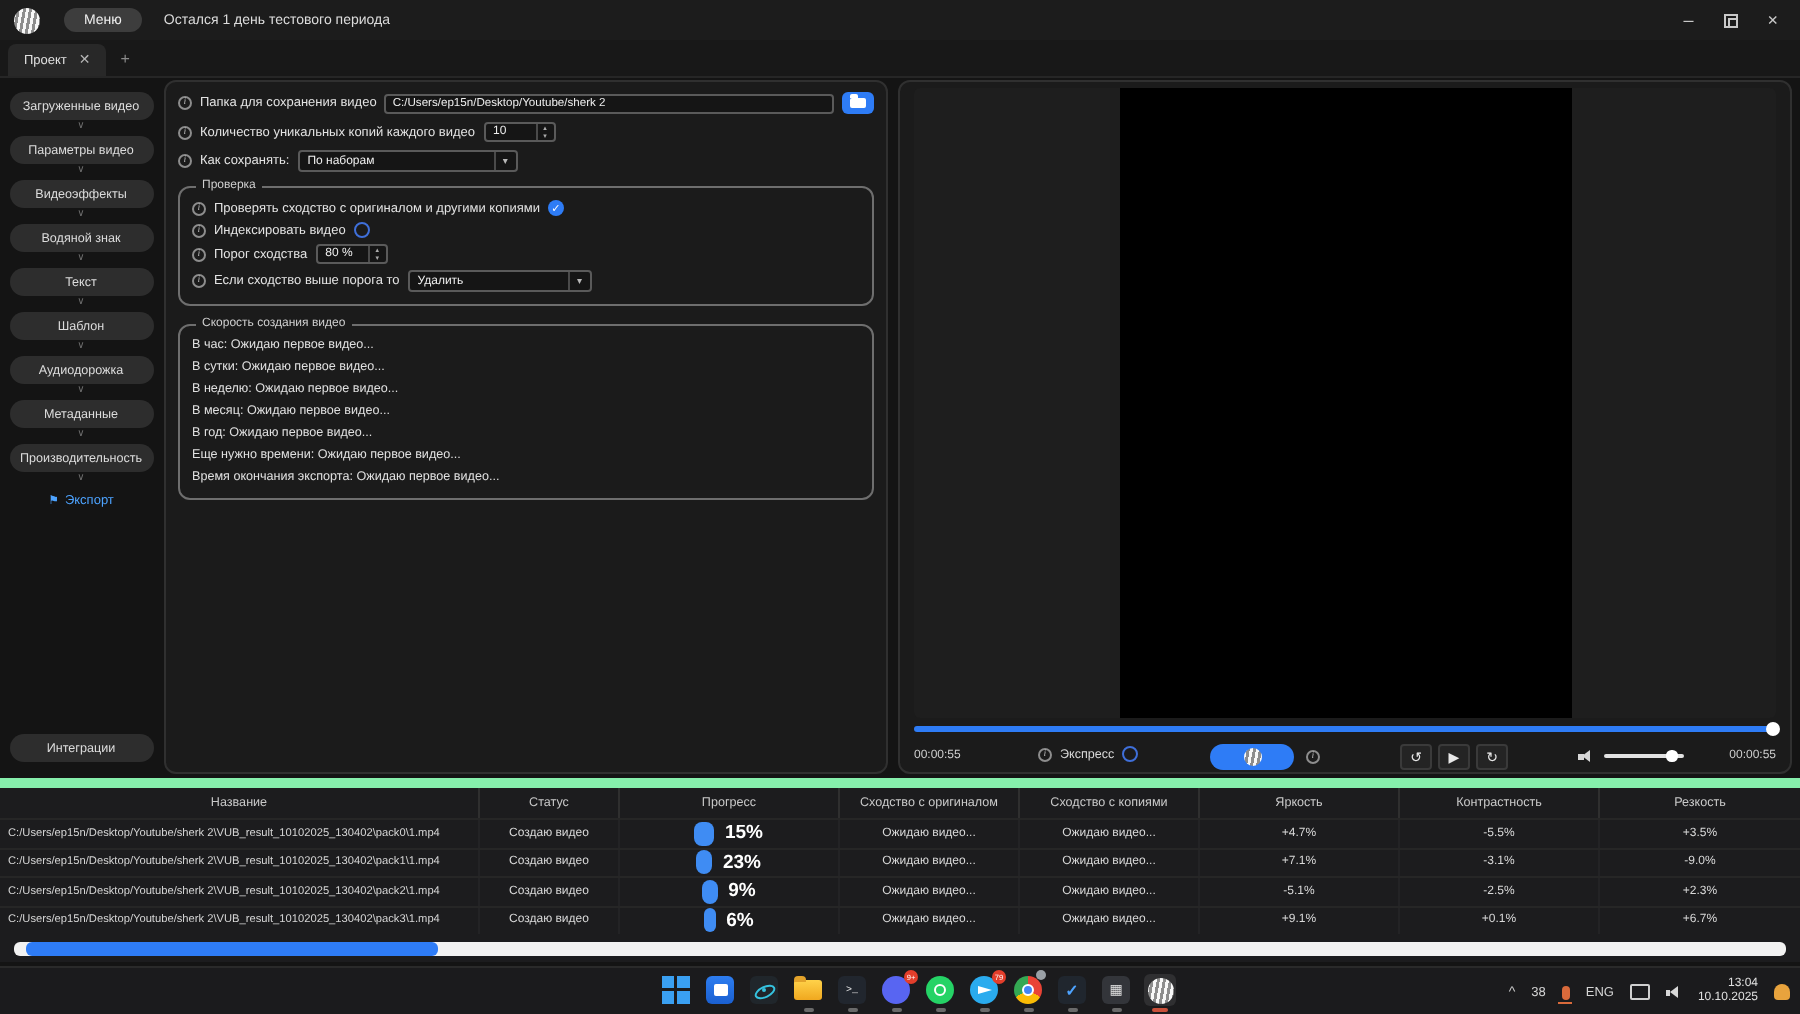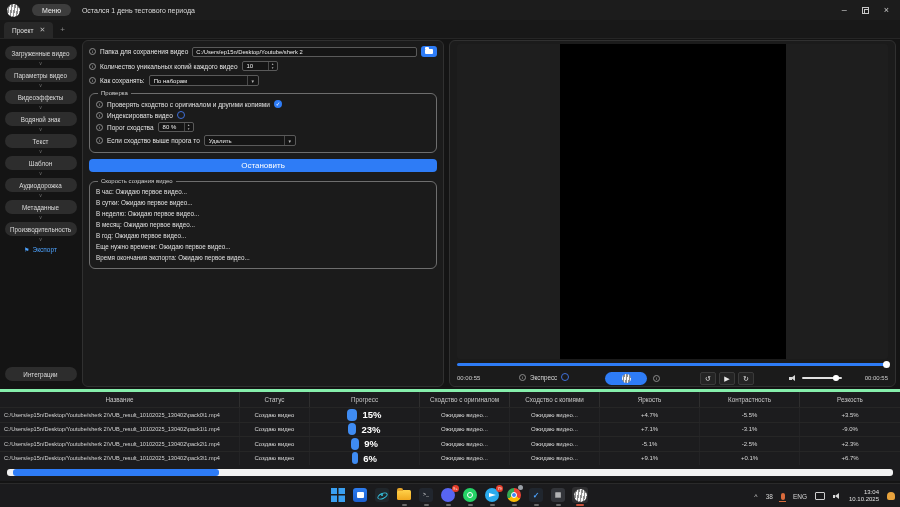--- a/index.html
+++ b/index.html
@@ -73,21 +73,21 @@
   .transport { position:absolute; left:243px; top:2px; display:flex; gap:3px; }
   .tbtn { width:16px; height:13px; background:#242424; border:1px solid #3a3a3a; border-radius:2px; color:#e8e8e8; font-size:7px; display:flex; align-items:center; justify-content:center; }
   .volume { position:absolute; left:332px; top:4px; display:flex; align-items:center; gap:5px; }
   .spk { position:relative; width:8px; height:8px; }
   .spk:before { content:''; position:absolute; left:0; top:2.5px; width:2.5px; height:3px; background:#d8d8d8; }
   .spk:after { content:''; position:absolute; left:2px; top:0.5px; border-right:4.5px solid #d8d8d8; border-top:3.5px solid transparent; border-bottom:3.5px solid transparent; }
   .vol-track { position:relative; width:40px; height:1.5px; background:#e2e2e2; border-radius:1px; }
   .vol-handle { position:absolute; left:78%; top:-2px; width:5.5px; height:5.5px; background:#fff; border-radius:50%; }
 
   
-  .jobs { position:absolute; left:0; top:389px; width:900px; height:92px; background:#1c1c1e; border-top:3px solid #86efac; }
+  .jobs { position:absolute; left:0; top:389px; width:900px; height:92px; background:#1c1c1e; border-top:5px solid #86efac; }
   .tgrid { display:grid; grid-template-columns:240px 70px 110px 90px 90px 100px 100px 100px; align-items:center; }
   .thead { height:15px; }
   .thead .hc { font-size:6.3px; color:#c9c9c9; text-align:center; border-right:1px solid #2f2f2f; line-height:15px; height:15px; }
   .thead .hc:last-child { border-right:none; }
   .trow { height:14.5px; border-top:1px solid #262626; }
   .trow > div { height:100%; display:flex; align-items:center; justify-content:center; font-size:6px; color:#d9d9d9; border-right:1px solid #232325; overflow:hidden; }
   .trow > div:last-child { border-right:none; }
   .cell-name { justify-content:flex-start !important; padding-left:4px; font-size:5.6px !important; color:#d5d5d5 !important; white-space:nowrap; }
   .pill { height:12px; background:#3f8cf3; border-radius:4px; margin-right:5px; }
   .pct { font-size:9.5px; font-weight:bold; color:#fff; }
@@ -238,21 +238,20 @@
       <div class="frow" style="margin:3px 0 1px;">
         <span class="info-i">i</span>
         <span>Если сходство выше порога то</span>
         <span class="tinput selectbox" style="width:92px;">
           <span class="sel-val">Удалить</span>
           <span class="sel-arrow">▾</span>
         </span>
       </div>
     </fieldset>
 
-    <div class="stop-btn">Остановить</div>
 
     <fieldset>
       <legend>Скорость создания видео</legend>
       <div class="speed-line">В час: Ожидаю первое видео...</div>
       <div class="speed-line">В сутки: Ожидаю первое видео...</div>
       <div class="speed-line">В неделю: Ожидаю первое видео...</div>
       <div class="speed-line">В месяц: Ожидаю первое видео...</div>
       <div class="speed-line">В год: Ожидаю первое видео...</div>
       <div class="speed-line">Еще нужно времени: Ожидаю первое видео...</div>
       <div class="speed-line">Время окончания экспорта: Ожидаю первое видео...</div>

